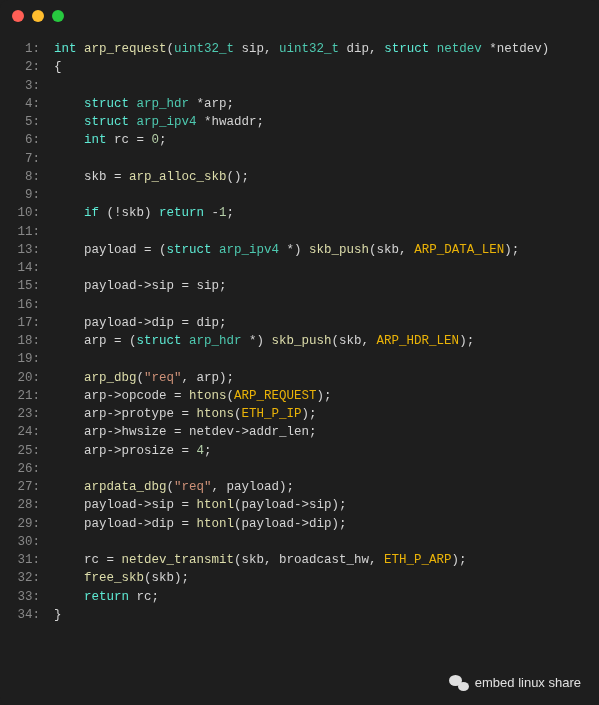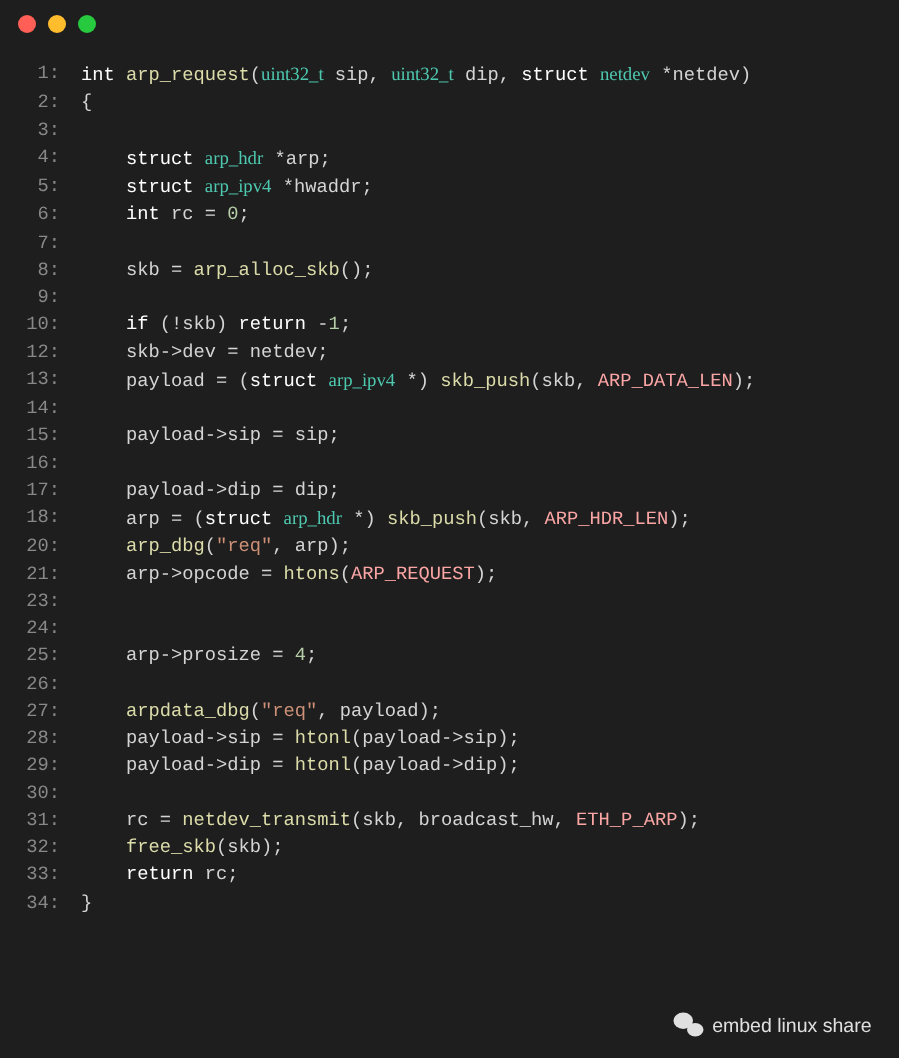--- a/index.html
+++ b/index.html
@@ -48,33 +48,32 @@
       display: flex;
       white-space: pre;
     }
     .lineno {
       color: #888;
       text-align: right;
       width: 28px;
       margin-right: 14px;
       user-select: none;
     }
-    .tok-kw { color: #ffffff; }
-    .tok-type { color: #4ec9b0; font-family: Liberation Serif, serif; }
+    .tok-kw { color: #5eead4; }
+    .tok-type { color: #4ec9b0; }
     .tok-fn { color: #dcdcaa; }
     .tok-num { color: #b5cea8; }
     .tok-str { color: #ce9178; }
-    .tok-const { color: #fca5a5; }
+    .tok-const { color: #eab308; }
     .tok-plain { color: #d4d4d4; }
     .watermark {
       position: absolute;
       bottom: 14px;
       right: 18px;
       display: flex;
-      align-items: center;
       gap: 6px;
       color: #e0e0e0;
       font-size: 13px;
       font-family: Arial, sans-serif;
     }
     .watermark .wechat-icon {
       width: 20px;
       height: 16px;
       position: relative;
     }
@@ -110,31 +109,32 @@
       <div class="line"><span class="lineno">1:</span><span><span class="tok-kw">int</span><span class="tok-plain"> </span><span class="tok-fn">arp_request</span><span class="tok-plain">(</span><span class="tok-type">uint32_t</span><span class="tok-plain"> sip, </span><span class="tok-type">uint32_t</span><span class="tok-plain"> dip, </span><span class="tok-kw">struct</span><span class="tok-plain"> </span><span class="tok-type">netdev</span><span class="tok-plain"> *netdev)</span></span></div>
       <div class="line"><span class="lineno">2:</span><span><span class="tok-plain">{</span></span></div>
       <div class="line"><span class="lineno">3:</span></div>
       <div class="line"><span class="lineno">4:</span><span><span class="tok-plain">    </span><span class="tok-kw">struct</span><span class="tok-plain"> </span><span class="tok-type">arp_hdr</span><span class="tok-plain"> *arp;</span></span></div>
       <div class="line"><span class="lineno">5:</span><span><span class="tok-plain">    </span><span class="tok-kw">struct</span><span class="tok-plain"> </span><span class="tok-type">arp_ipv4</span><span class="tok-plain"> *hwaddr;</span></span></div>
       <div class="line"><span class="lineno">6:</span><span><span class="tok-plain">    </span><span class="tok-kw">int</span><span class="tok-plain"> rc = </span><span class="tok-num">0</span><span class="tok-plain">;</span></span></div>
       <div class="line"><span class="lineno">7:</span><span><span class="tok-plain"></span></span></div>
       <div class="line"><span class="lineno">8:</span><span><span class="tok-plain">    skb = </span><span class="tok-fn">arp_alloc_skb</span><span class="tok-plain">();</span></span></div>
       <div class="line"><span class="lineno">9:</span><span><span class="tok-plain"></span></span></div>
       <div class="line"><span class="lineno">10:</span><span><span class="tok-plain">    </span><span class="tok-kw">if</span><span class="tok-plain"> (!skb) </span><span class="tok-kw">return</span><span class="tok-plain"> -</span><span class="tok-num">1</span><span class="tok-plain">;</span></span></div>
-      <div class="line"><span class="lineno">12:</span><span><span class="tok-plain">    skb-&gt;dev = netdev;</span></span></div>
+      <div class="line"><span class="lineno">11:</span><span><span class="tok-plain"></span></span></div>
       <div class="line"><span class="lineno">13:</span><span><span class="tok-plain">    payload = (</span><span class="tok-kw">struct</span><span class="tok-plain"> </span><span class="tok-type">arp_ipv4</span><span class="tok-plain"> *) </span><span class="tok-fn">skb_push</span><span class="tok-plain">(skb, </span><span class="tok-const">ARP_DATA_LEN</span><span class="tok-plain">);</span></span></div>
       <div class="line"><span class="lineno">14:</span></div>
       <div class="line"><span class="lineno">15:</span><span><span class="tok-plain">    payload-&gt;sip = sip;</span></span></div>
       <div class="line"><span class="lineno">16:</span></div>
       <div class="line"><span class="lineno">17:</span><span><span class="tok-plain">    payload-&gt;dip = dip;</span></span></div>
       <div class="line"><span class="lineno">18:</span><span><span class="tok-plain">    arp = (</span><span class="tok-kw">struct</span><span class="tok-plain"> </span><span class="tok-type">arp_hdr</span><span class="tok-plain"> *) </span><span class="tok-fn">skb_push</span><span class="tok-plain">(skb, </span><span class="tok-const">ARP_HDR_LEN</span><span class="tok-plain">);</span></span></div>
+      <div class="line"><span class="lineno">19:</span><span><span class="tok-plain"></span></span></div>
       <div class="line"><span class="lineno">20:</span><span><span class="tok-plain">    </span><span class="tok-fn">arp_dbg</span><span class="tok-plain">(</span><span class="tok-str">"req"</span><span class="tok-plain">, arp);</span></span></div>
       <div class="line"><span class="lineno">21:</span><span><span class="tok-plain">    arp-&gt;opcode = </span><span class="tok-fn">htons</span><span class="tok-plain">(</span><span class="tok-const">ARP_REQUEST</span><span class="tok-plain">);</span></span></div>
-      <div class="line"><span class="lineno">23:</span></div>
-      <div class="line"><span class="lineno">24:</span></div>
+      <div class="line"><span class="lineno">23:</span><span><span class="tok-plain">    arp-&gt;protype = </span><span class="tok-fn">htons</span><span class="tok-plain">(</span><span class="tok-const">ETH_P_IP</span><span class="tok-plain">);</span></span></div>
+      <div class="line"><span class="lineno">24:</span><span><span class="tok-plain">    arp-&gt;hwsize = netdev-&gt;addr_len;</span></span></div>
       <div class="line"><span class="lineno">25:</span><span><span class="tok-plain">    arp-&gt;prosize = </span><span class="tok-num">4</span><span class="tok-plain">;</span></span></div>
       <div class="line"><span class="lineno">26:</span><span><span class="tok-plain"></span></span></div>
       <div class="line"><span class="lineno">27:</span><span><span class="tok-plain">    </span><span class="tok-fn">arpdata_dbg</span><span class="tok-plain">(</span><span class="tok-str">"req"</span><span class="tok-plain">, payload);</span></span></div>
       <div class="line"><span class="lineno">28:</span><span><span class="tok-plain">    payload-&gt;sip = </span><span class="tok-fn">htonl</span><span class="tok-plain">(payload-&gt;sip);</span></span></div>
       <div class="line"><span class="lineno">29:</span><span><span class="tok-plain">    payload-&gt;dip = </span><span class="tok-fn">htonl</span><span class="tok-plain">(payload-&gt;dip);</span></span></div>
       <div class="line"><span class="lineno">30:</span><span><span class="tok-plain"></span></span></div>
       <div class="line"><span class="lineno">31:</span><span><span class="tok-plain">    rc = </span><span class="tok-fn">netdev_transmit</span><span class="tok-plain">(skb, broadcast_hw, </span><span class="tok-const">ETH_P_ARP</span><span class="tok-plain">);</span></span></div>
       <div class="line"><span class="lineno">32:</span><span><span class="tok-plain">    </span><span class="tok-fn">free_skb</span><span class="tok-plain">(skb);</span></span></div>
       <div class="line"><span class="lineno">33:</span><span><span class="tok-plain">    </span><span class="tok-kw">return</span><span class="tok-plain"> rc;</span></span></div>
       <div class="line"><span class="lineno">34:</span><span><span class="tok-plain">}</span></span></div>

